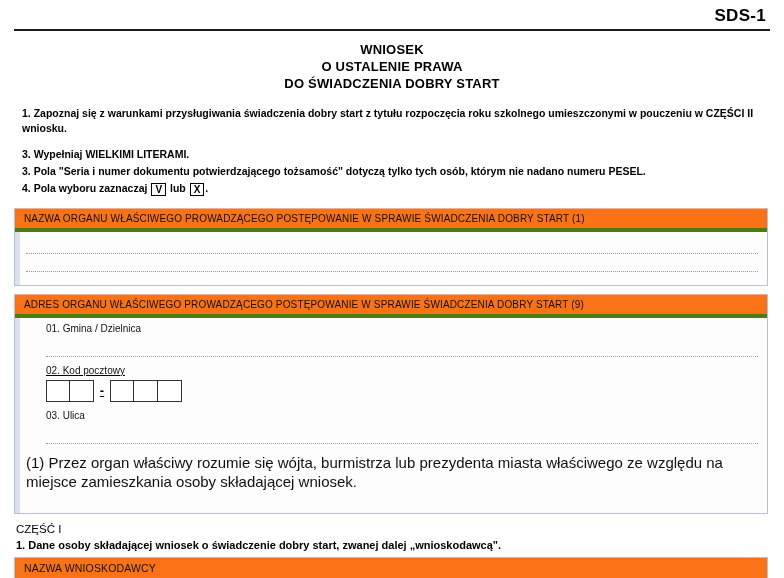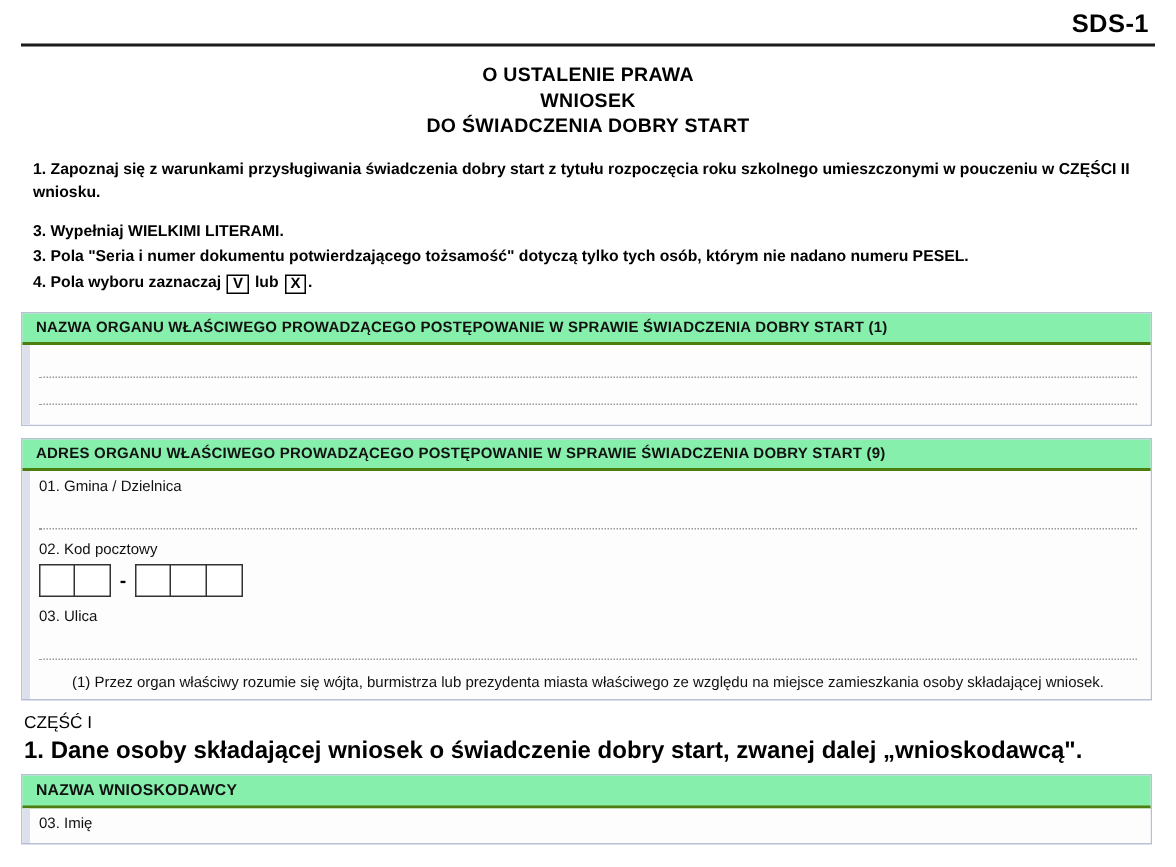--- a/index.html
+++ b/index.html
@@ -76,25 +76,25 @@
   
   .block {
     margin: 0 16px 0 14px;
     border: 1px solid #b9bfd4;
     background: #fdfdfd;
     box-sizing: border-box;
   }
   .block.spaced { margin-top: 8px; }
 
   .block-header {
-    background: #86efac;
-    border-bottom: 2px solid #4d7c0f;
+    background: #f97316;
+    border-bottom: 4px solid #4d7c0f;
     padding: 4px 8px 4px 9px;
     font-size: 10px;
-    font-weight: bold;
+    font-weight: normal;
     letter-spacing: 0.15px;
     color: #111;
   }
   .block-header.sub {
     font-size: 10.5px;
   }
 
   .block-body {
     position: relative;
     padding: 0;
@@ -106,40 +106,41 @@
     content: "";
     position: absolute;
     left: 0; top: 0; bottom: 0;
     width: 5px;
     background: #dcdfec;
   }
 
   .block-inner {
     position: relative;
     padding: 5px 9px 6px 11px;
+    margin-left: 20px;
   }
 
   .field-label {
     font-size: 10px;
     color: #111;
     line-height: 1.25;
   }
 
   .dotline {
     border-bottom: 1px dotted #9a9a9a;
     height: 0;
   }
 
   
   .rule-area { padding: 4px 9px 4px 11px; }
   .rule-area .dotline { margin-top: 17px; }
 
   
   .row { display: flex; }
-  .col-left  { width: 168px; flex: 0 0 168px; }
+  .col-left  { width: 168px; flex: 0 0 168px; text-decoration: underline; }
   .col-right { flex: 1 1 auto; }
   .gap-20 { height: 20px; }
 
   
   .pcode {
     display: flex;
     align-items: center;
     margin-top: 3px;
   }
   .pbox {
@@ -156,55 +157,54 @@
     text-align: center;
     font-size: 13px;
     font-weight: bold;
     line-height: 22px;
   }
 
   .short-dot { width: 152px; }
   .short-dot2 { width: 142px; }
 
   .footnote {
-    font-size: 10px;
+    font-size: 15px;
     color: #111;
-    padding: 3px 9px 4px 11px;
+    padding: 3px 9px 21px 11px;
     line-height: 1.3;
-    text-align: center;
   }
 
   
   .part-wrap {
     margin: 9px 16px 0 16px;
   }
   .part-title {
     font-size: 11.5px;
     font-weight: normal;
     margin-bottom: 4px;
   }
   .part-sub {
-    font-size: 16px;
+    font-size: 11px;
     font-weight: bold;
     margin-bottom: 6px;
   }
 </style>
 </head>
 <body>
 
 <div class="page">
 
   <div class="form-code-row">
     <span class="form-code">SDS-1</span>
   </div>
   <div class="top-rule"></div>
 
   <div class="title-block">
+    <div class="title-line">WNIOSEK</div>
     <div class="title-line">O  USTALENIE  PRAWA</div>
-    <div class="title-line">WNIOSEK</div>
     <div class="title-line">DO ŚWIADCZENIA DOBRY START</div>
   </div>
 
   <div class="instructions">
     <div class="instr-item">1. Zapoznaj się z warunkami przysługiwania świadczenia dobry start z tytułu rozpoczęcia roku szkolnego umieszczonymi w pouczeniu w CZĘŚCI II wniosku.</div>
     <div class="instr-item">3. Wypełniaj WIELKIMI LITERAMI.</div>
     <div class="instr-item">3. Pola "Seria i numer dokumentu potwierdzającego tożsamość" dotyczą tylko tych osób, którym nie nadano numeru PESEL.</div>
     <div class="instr-item">
       <span>4. Pola wyboru zaznaczaj</span>
       <span class="checkbox-glyph">V</span>

